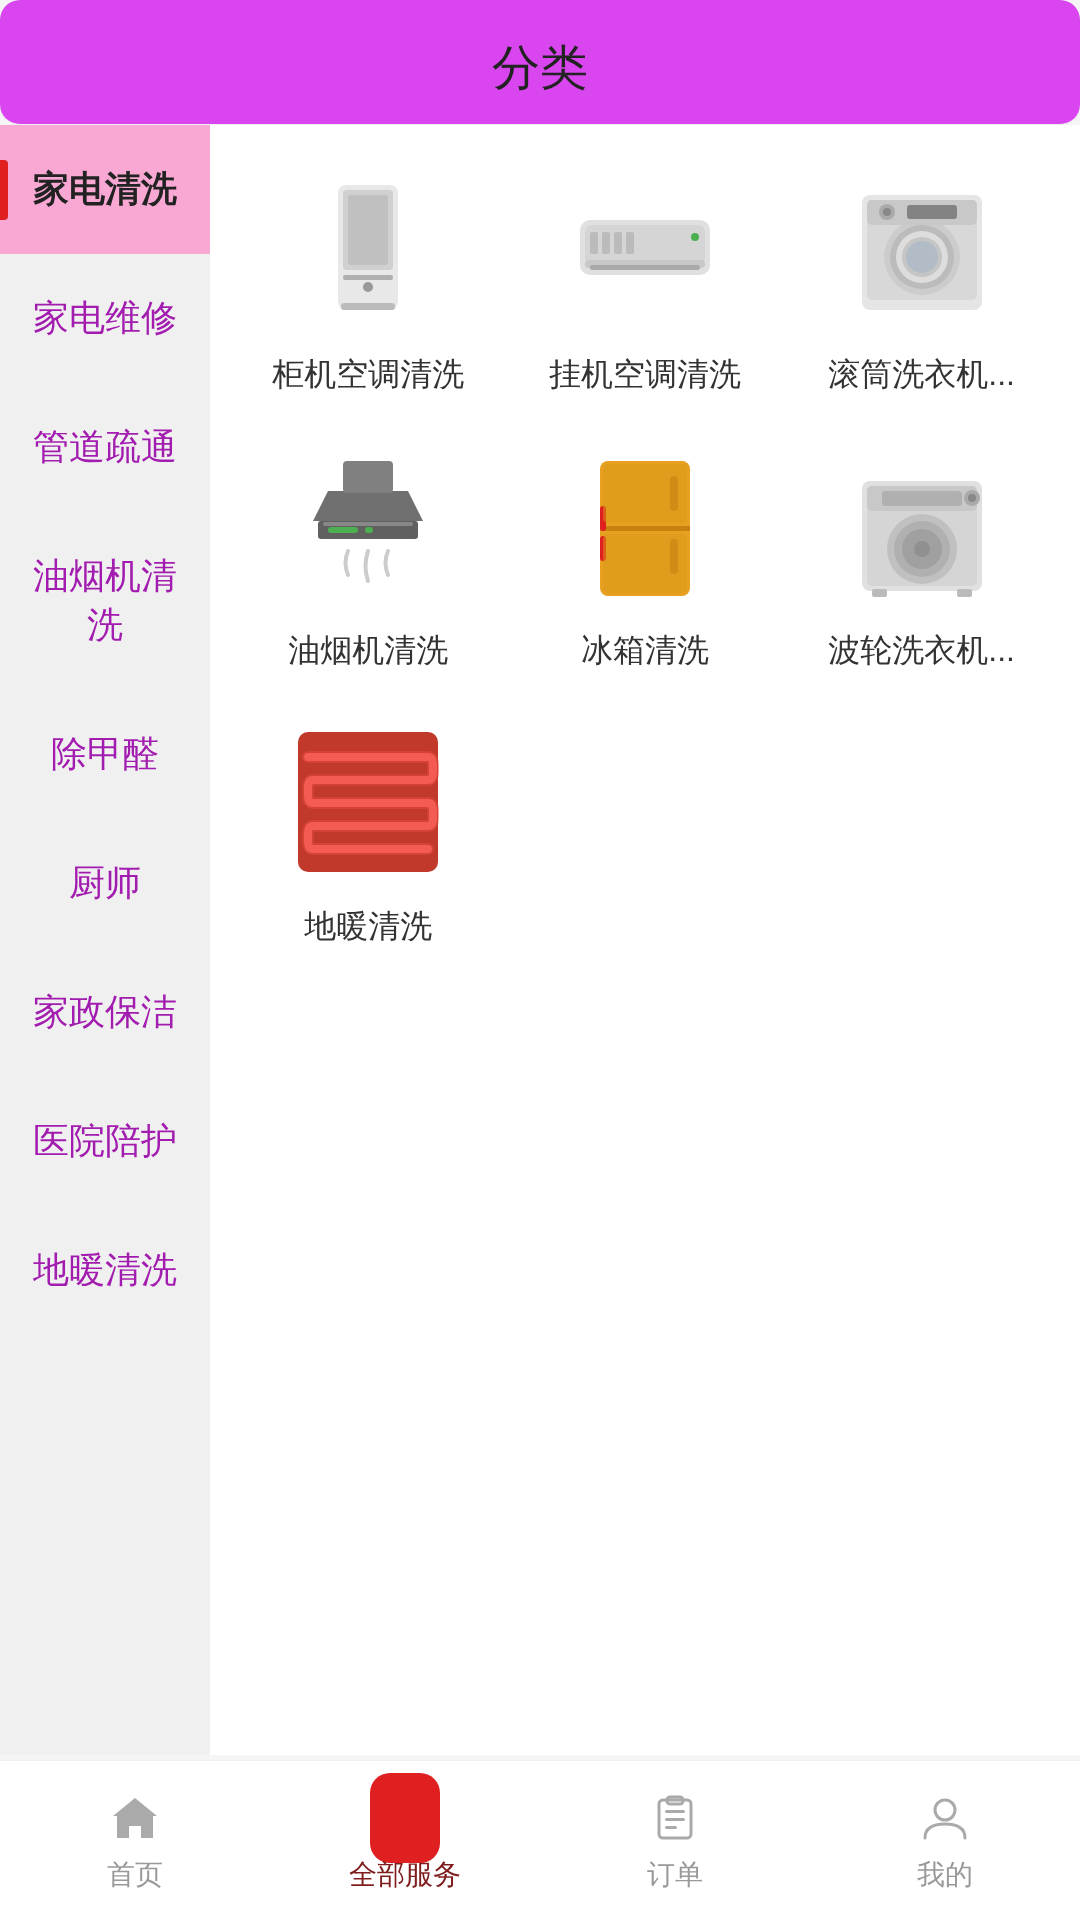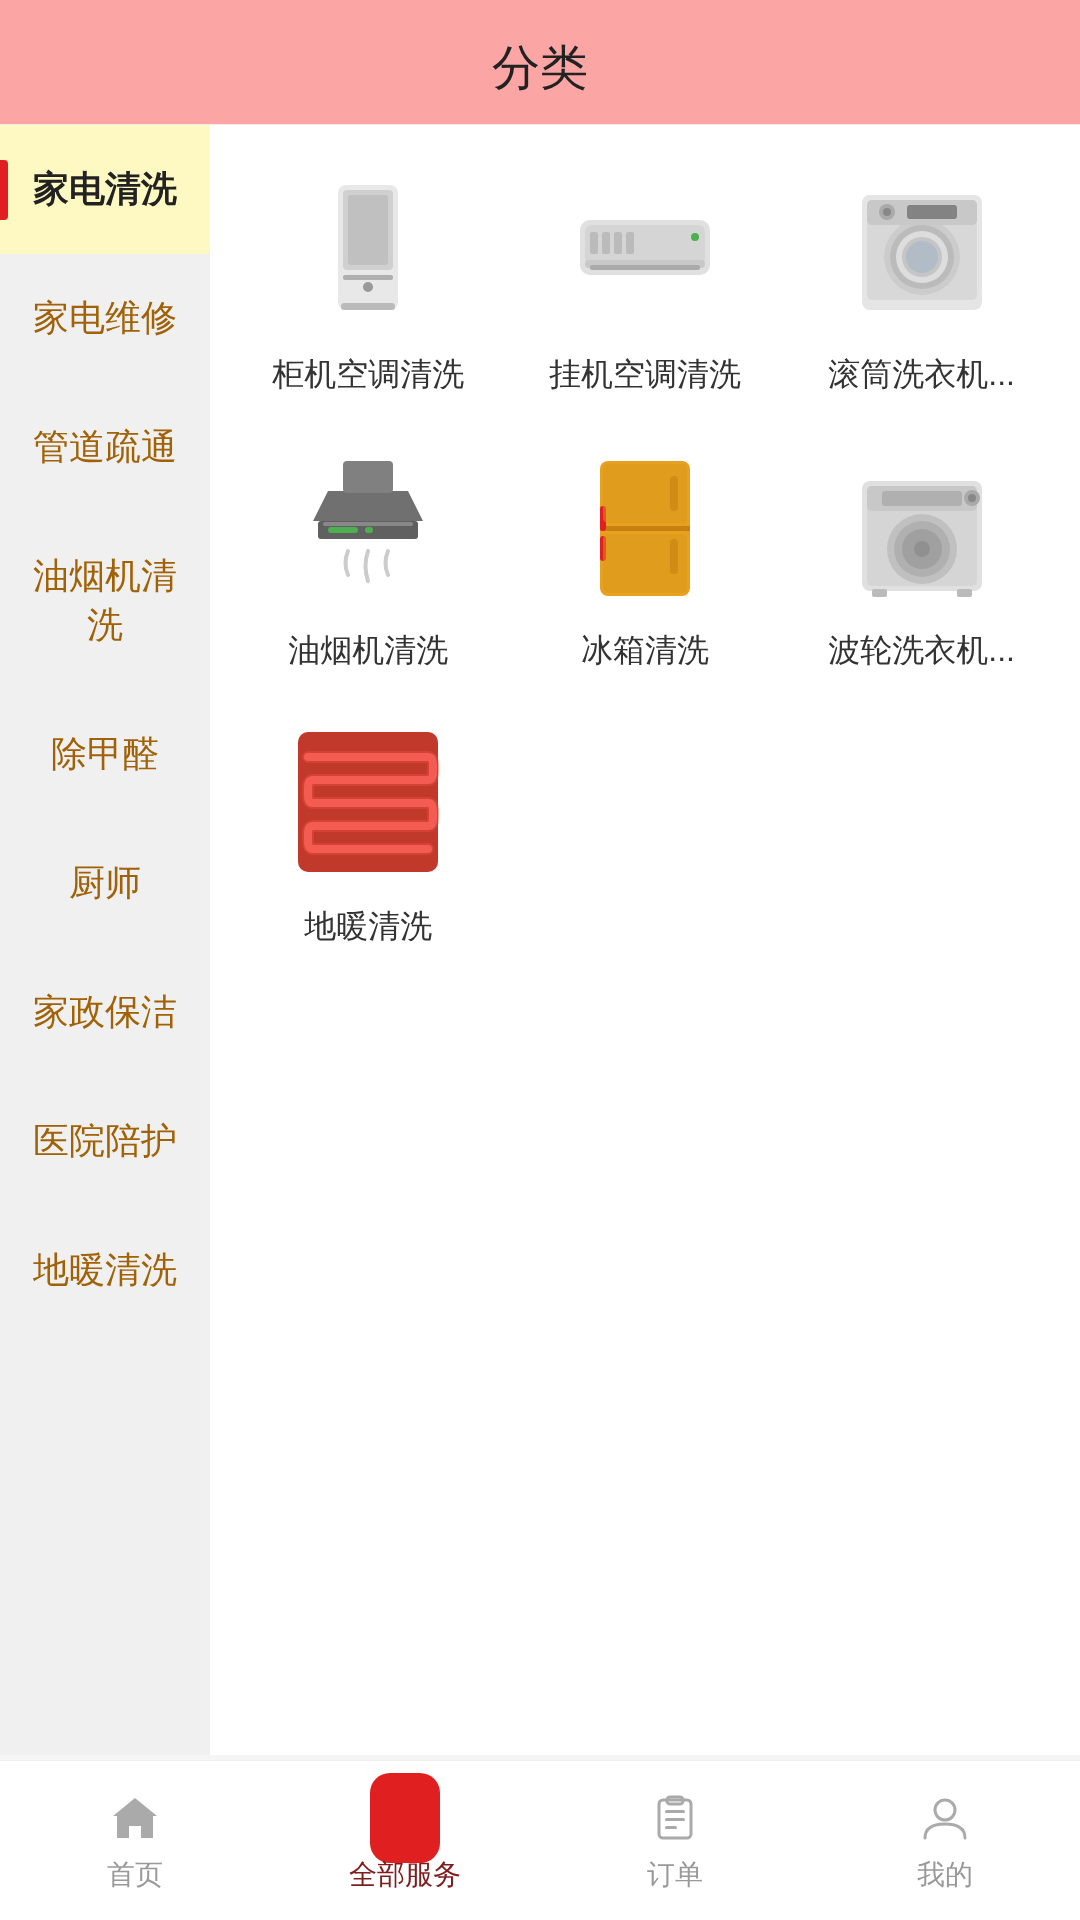--- a/index.html
+++ b/index.html
@@ -8,54 +8,55 @@
       font-family: -apple-system, 'PingFang SC', 'Microsoft YaHei', sans-serif;
       background: #f5f5f5;
       width: 1080px;
       height: 1920px;
       overflow: hidden;
       position: relative;
     }
 
     
     .header {
-      background: #fca5a5;
+      background: #d946ef;
       text-align: center;
       padding: 36px 0 24px;
       font-size: 48px;
       font-weight: 500;
       color: #222;
       border-bottom: 1px solid #eee;
+      border-radius: 20px;
     }
 
     
     .main-layout {
       display: flex;
       height: calc(1920px - 130px - 160px);
       overflow: hidden;
     }
 
     
     .sidebar {
       width: 210px;
       background: #f0f0f0;
       overflow-y: auto;
       flex-shrink: 0;
     }
     .sidebar-item {
       padding: 40px 20px;
       font-size: 36px;
-      color: #a16207;
+      color: #a21caf;
       text-align: center;
       cursor: pointer;
       position: relative;
       background: #f0f0f0;
     }
     .sidebar-item.active {
-      background: #fef9c3;
+      background: #f9a8d4;
       color: #222;
       font-weight: 600;
     }
     .sidebar-item.active::before {
       content: '';
       position: absolute;
       left: 0;
       top: 50%;
       transform: translateY(-50%);
       width: 8px;

